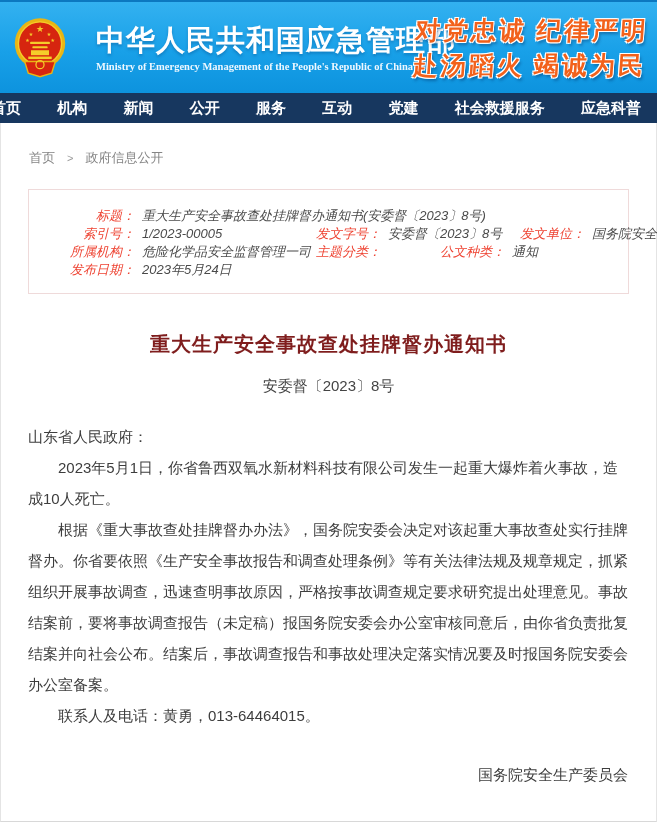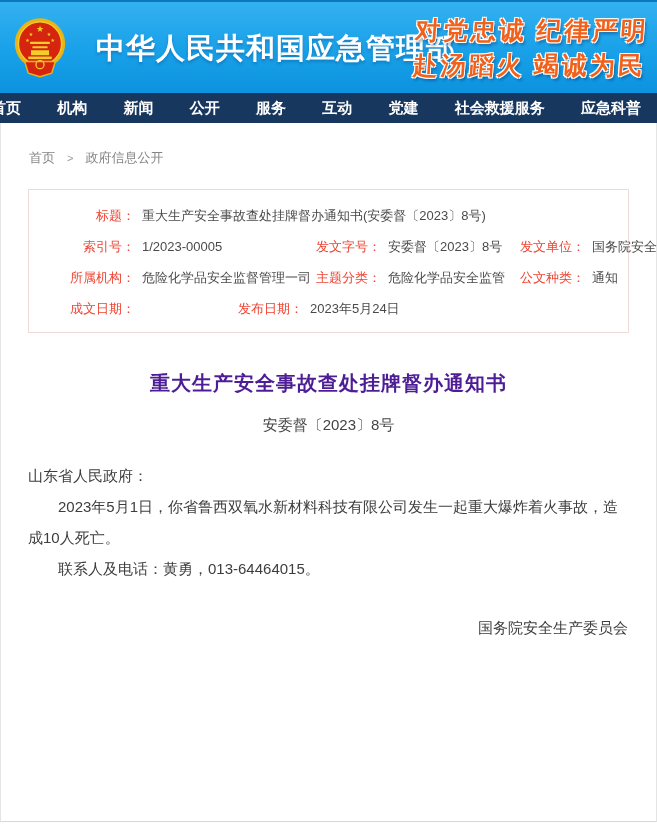--- a/index.html
+++ b/index.html
@@ -76,33 +76,33 @@
 
   
   .meta-box {
     margin: 2px 27px 0 27px;
     border: 1px solid #efdada;
     padding: 17px 10px 14px 0;
   }
   .meta-grid {
     display: grid;
     grid-template-columns: 106px 168px 78px 124px 80px auto;
-    row-gap: 13px;
     font-size: 13px;
     align-items: baseline;
+    font-style: italic;
   }
   .meta-label { color: #ee4332; text-align: right; white-space: nowrap; }
   .meta-value { color: #4a4a4a; padding-left: 7px; white-space: nowrap; }
   .span-rest { grid-column: 2 / 7; }
 
   
   .doc { padding: 0 27px; color: #3d3d3d; }
   .doc-title {
     text-align: center; font-size: 20px; font-weight: bold;
-    margin-top: 37px; color: #4c1d95; letter-spacing: 1px;
+    margin-top: 37px; color: #7f1d1d; letter-spacing: 1px;
   }
   .doc-number { text-align: center; font-size: 15px; margin-top: 19px; color: #444444; }
   .doc-body { margin-top: 25px; font-size: 15px; line-height: 31px; }
   .doc-body p { margin: 0; }
   .doc-body p.indent { text-indent: 2em; }
   .signature-block { margin-top: 26px; text-align: right; font-size: 15px; line-height: 35px; padding-right: 1px; color:#3d3d3d; }
 </style>
 </head>
 <body>
 
@@ -120,20 +120,21 @@
       <rect x="19" y="28" width="22" height="2.6" rx="1" fill="#f5cd2a"></rect>
       <rect x="21.5" y="33" width="17" height="2.4" rx="1" fill="#f5cd2a"></rect>
       <rect x="20" y="37.5" width="20" height="5.5" fill="#f5cd2a"></rect>
       <rect x="17" y="44.5" width="26" height="2.8" fill="#f5cd2a"></rect>
       <path d="M13,50 L47,50 L43,63 L30,67 L17,63 Z" fill="#d6250f" stroke="#e9b514" stroke-width="1.6"></path>
       <circle cx="30" cy="53.5" r="4.5" fill="none" stroke="#f5cd2a" stroke-width="1.4"></circle>
     </svg>
   </div>
   <div class="header-text">
     <div class="header-title">中华人民共和国应急管理部</div>
+    <div class="header-sub">Ministry of Emergency Management of the People's Republic of China</div>
   </div>
   <div class="slogan">
     <div>对党忠诚 纪律严明</div>
     <div>赴汤蹈火 竭诚为民</div>
   </div>
 </div>
 
 <div class="main-nav">
   <span class="nav-item">首页</span>
   <span class="nav-item">机构</span>
@@ -162,39 +163,39 @@
       <span class="meta-label">索引号：</span>
       <span class="meta-value">1/2023-00005</span>
       <span class="meta-label">发文字号：</span>
       <span class="meta-value">安委督〔2023〕8号</span>
       <span class="meta-label">发文单位：</span>
       <span class="meta-value">国务院安全生产委员会</span>
 
       <span class="meta-label">所属机构：</span>
       <span class="meta-value">危险化学品安全监督管理一司</span>
       <span class="meta-label">主题分类：</span>
-      <span class="meta-value">危险化学品安全监管</span>
       <span class="meta-label">公文种类：</span>
       <span class="meta-value">通知</span>
 
       <span class="meta-label">成文日期：</span>
       <span class="meta-label">发布日期：</span>
       <span class="meta-value">2023年5月24日</span>
       <span></span>
         <span></span>
     </div>
   </div>
 
   <div class="doc">
     <div class="doc-title">重大生产安全事故查处挂牌督办通知书</div>
     <div class="doc-number">安委督〔2023〕8号</div>
 
     <div class="doc-body">
       <p>山东省人民政府：</p>
       <p class="indent">2023年5月1日，你省鲁西双氧水新材料科技有限公司发生一起重大爆炸着火事故，造成10人死亡。</p>
+      <p class="indent">根据《重大事故查处挂牌督办办法》，国务院安委会决定对该起重大事故查处实行挂牌督办。你省要依照《生产安全事故报告和调查处理条例》等有关法律法规及规章规定，抓紧组织开展事故调查，迅速查明事故原因，严格按事故调查规定要求研究提出处理意见。事故结案前，要将事故调查报告（未定稿）报国务院安委会办公室审核同意后，由你省负责批复结案并向社会公布。结案后，事故调查报告和事故处理决定落实情况要及时报国务院安委会办公室备案。</p>
       <p class="indent">联系人及电话：黄勇，013-64464015。</p>
     </div>
 
     <div class="signature-block">
       <div>国务院安全生产委员会</div>
 
     </div>
   </div>
 
 </div>

